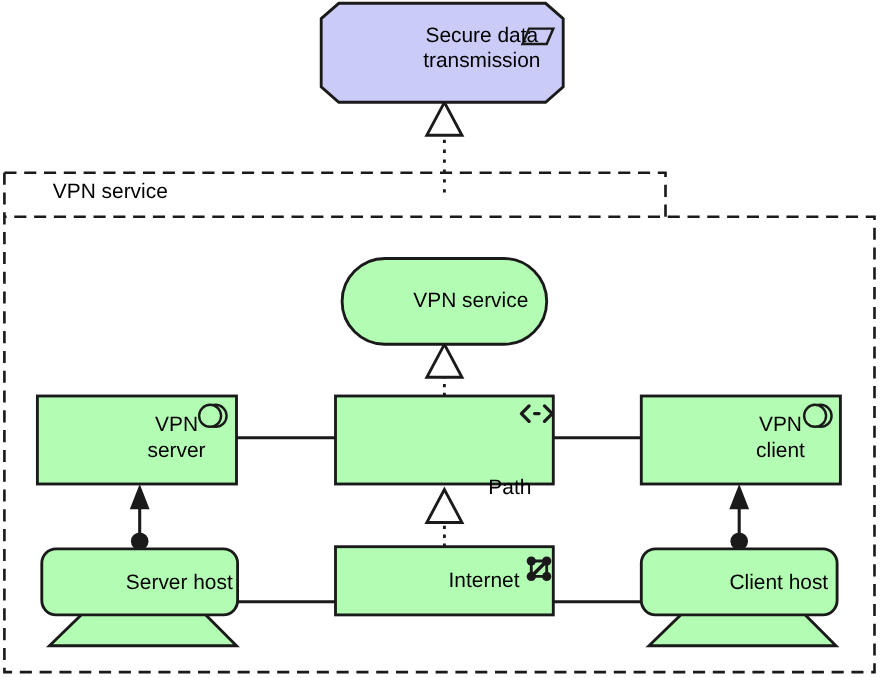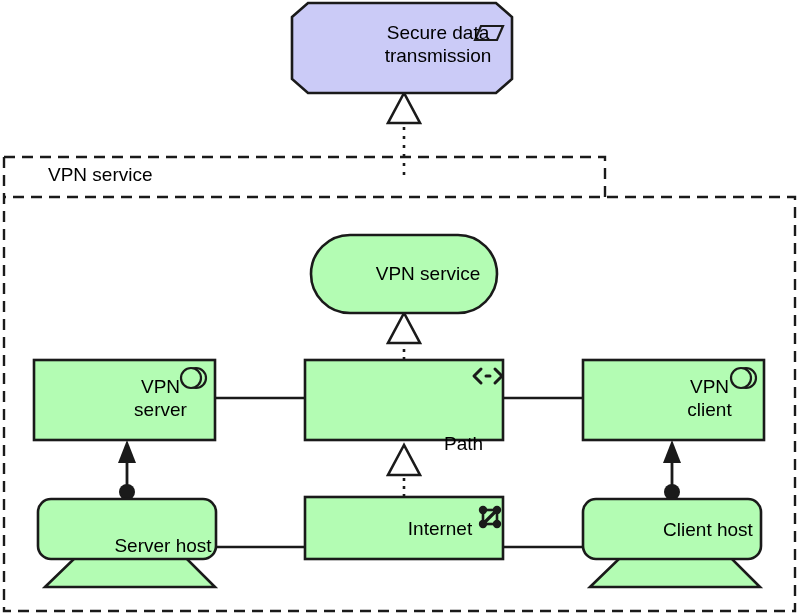--- a/index.html
+++ b/index.html
@@ -121,17 +121,17 @@
 <div class="lbl" style="left:311px;top:262px;width:162px;">VPN service</div>
 
 <div class="lbl" style="left:34px;top:375px;width:181px;">VPN
 server</div>
 
 <div class="lbl" style="left:313px;top:388px;width:229px;margin-top:44px;">Path</div>
 
 <div class="lbl" style="left:583px;top:375px;width:181px;">VPN
 client</div>
 
-<div class="lbl" style="left:38px;top:518px;width:178px;margin-top:16px;">Server host</div>
+<div class="lbl" style="left:38px;top:518px;width:178px;">Server host</div>
 
 <div class="lbl" style="left:305px;top:517px;width:198px;">Internet</div>
 
 <div class="lbl" style="left:583px;top:518px;width:178px;">Client host</div>
 
 </body></html>

